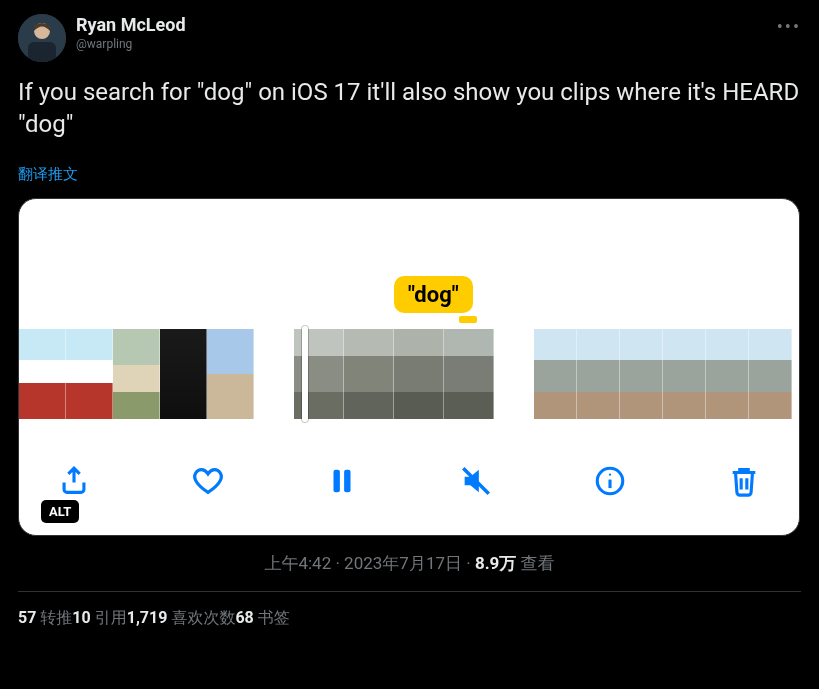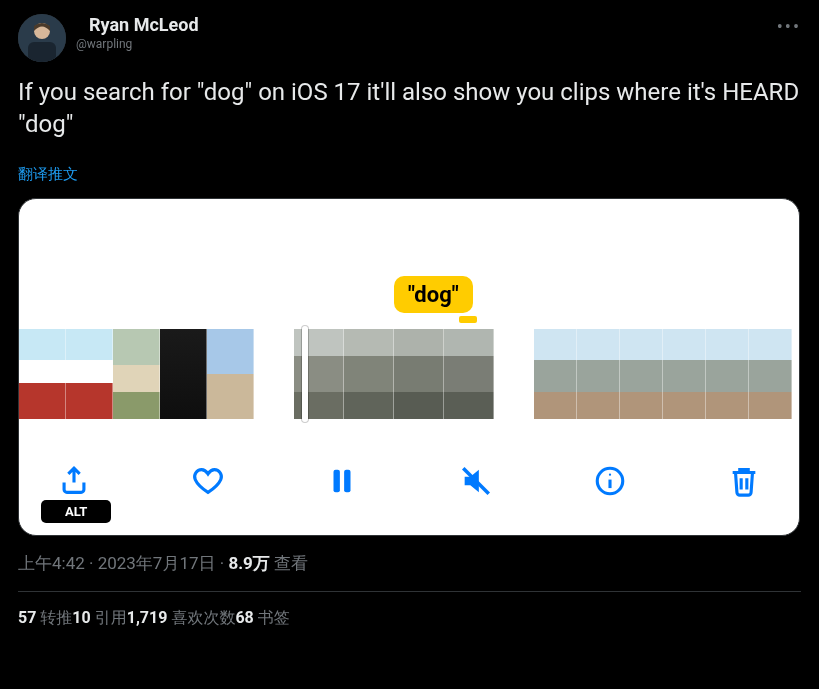--- a/index.html
+++ b/index.html
@@ -23,21 +23,21 @@
   .avatar {
     width: 48px;
     height: 48px;
     border-radius: 50%;
     overflow: hidden;
     flex-shrink: 0;
     background: #333;
   }
   .avatar svg { width: 100%; height: 100%; display: block; }
   .names { line-height: 1.25; }
-  .display-name { font-weight: 700; font-size: 18px; color: #e7e9ea; margin-left: 13px; }
+  .display-name { font-weight: 700; font-size: 18px; color: #e7e9ea; }
   .handle { font-size: 12px; color: #71767b; }
   .more {
     position: absolute;
     right: 0;
     top: 2px;
     color: #71767b;
     font-size: 18px;
     letter-spacing: 2px;
     cursor: pointer;
   }
@@ -144,28 +144,29 @@
   }
   .tbtn svg { width: 100%; height: 100%; stroke: currentColor; fill: none; stroke-width: 2.2; }
   .alt-badge {
     position: absolute;
     left: 22px;
     bottom: 12px;
     background: #000;
     color: #fff;
     font-size: 13px;
     font-weight: 700;
-    padding: 4px 24px;
+    padding: 4px 8px;
     border-radius: 5px;
     cursor: pointer;
   }
   .meta {
     margin-top: 16px;
     font-size: 17px;
     color: #71767b;
+    text-align: center;
   }
   .meta .strong { color: #e7e9ea; font-weight: 700; }
   .divider {
     height: 1px;
     background: #2f3336;
     margin: 16px 0 0 0;
   }
   .stats {
     display: flex;
     padding: 16px 0 0 0;

